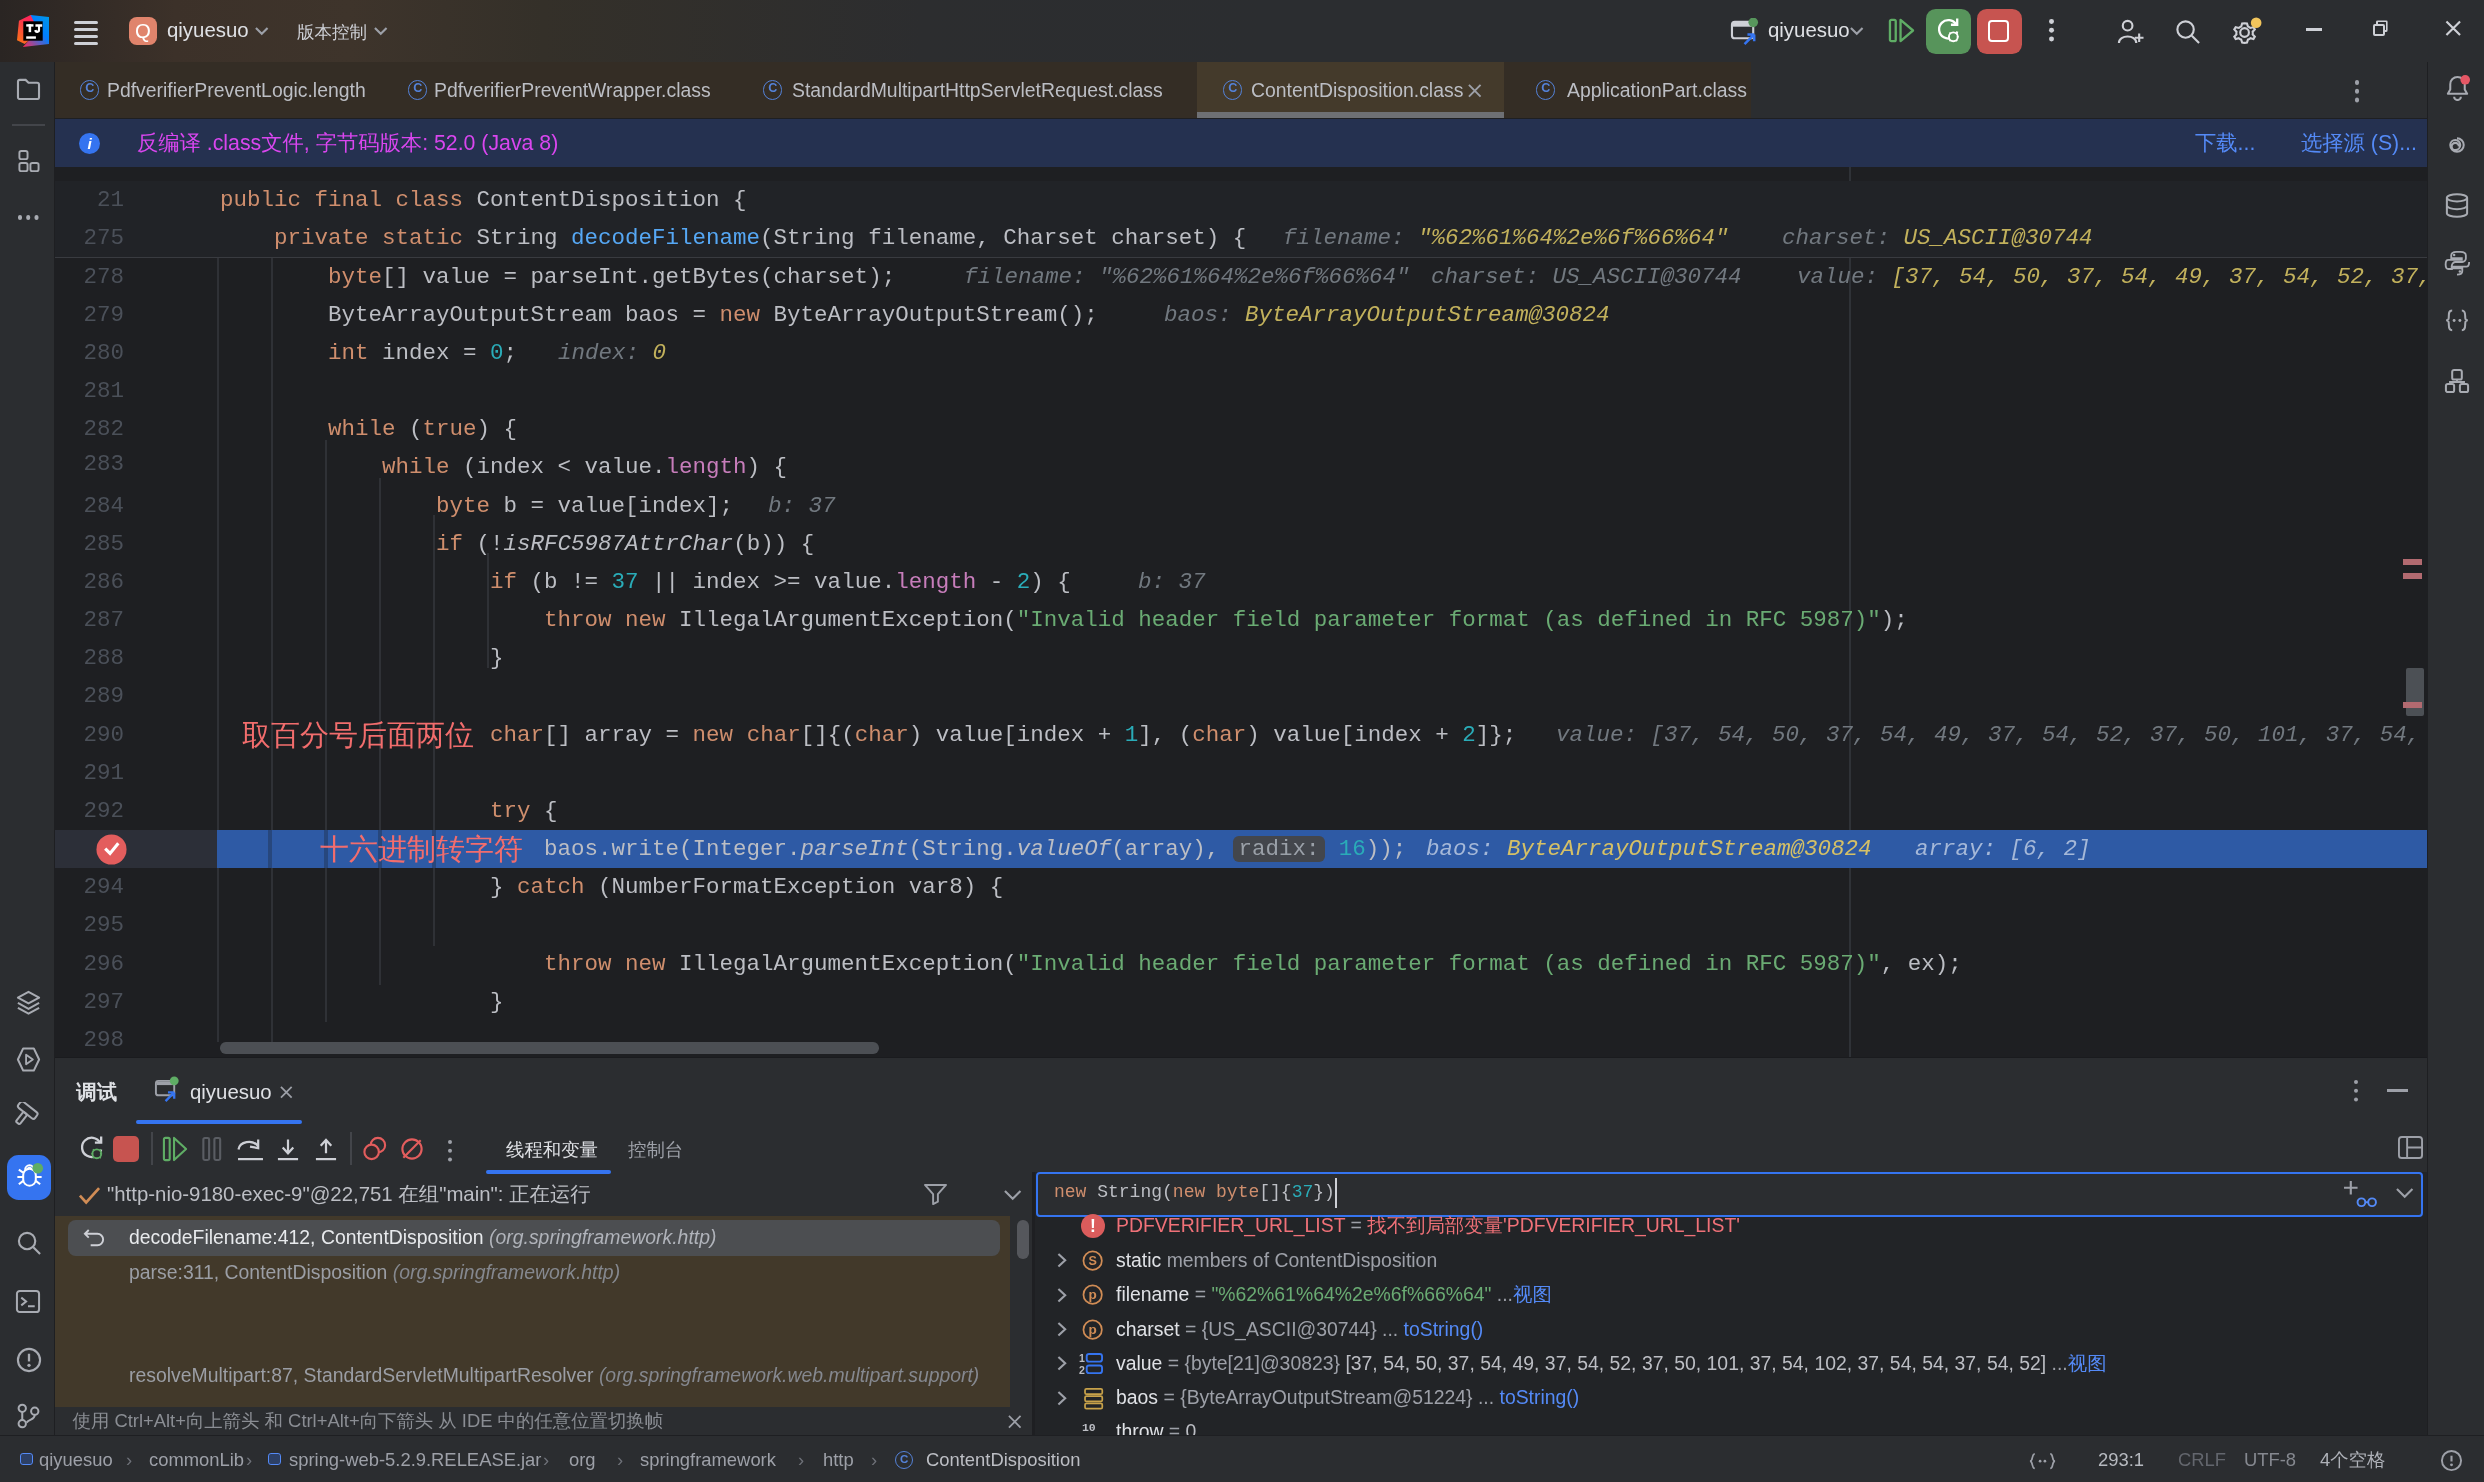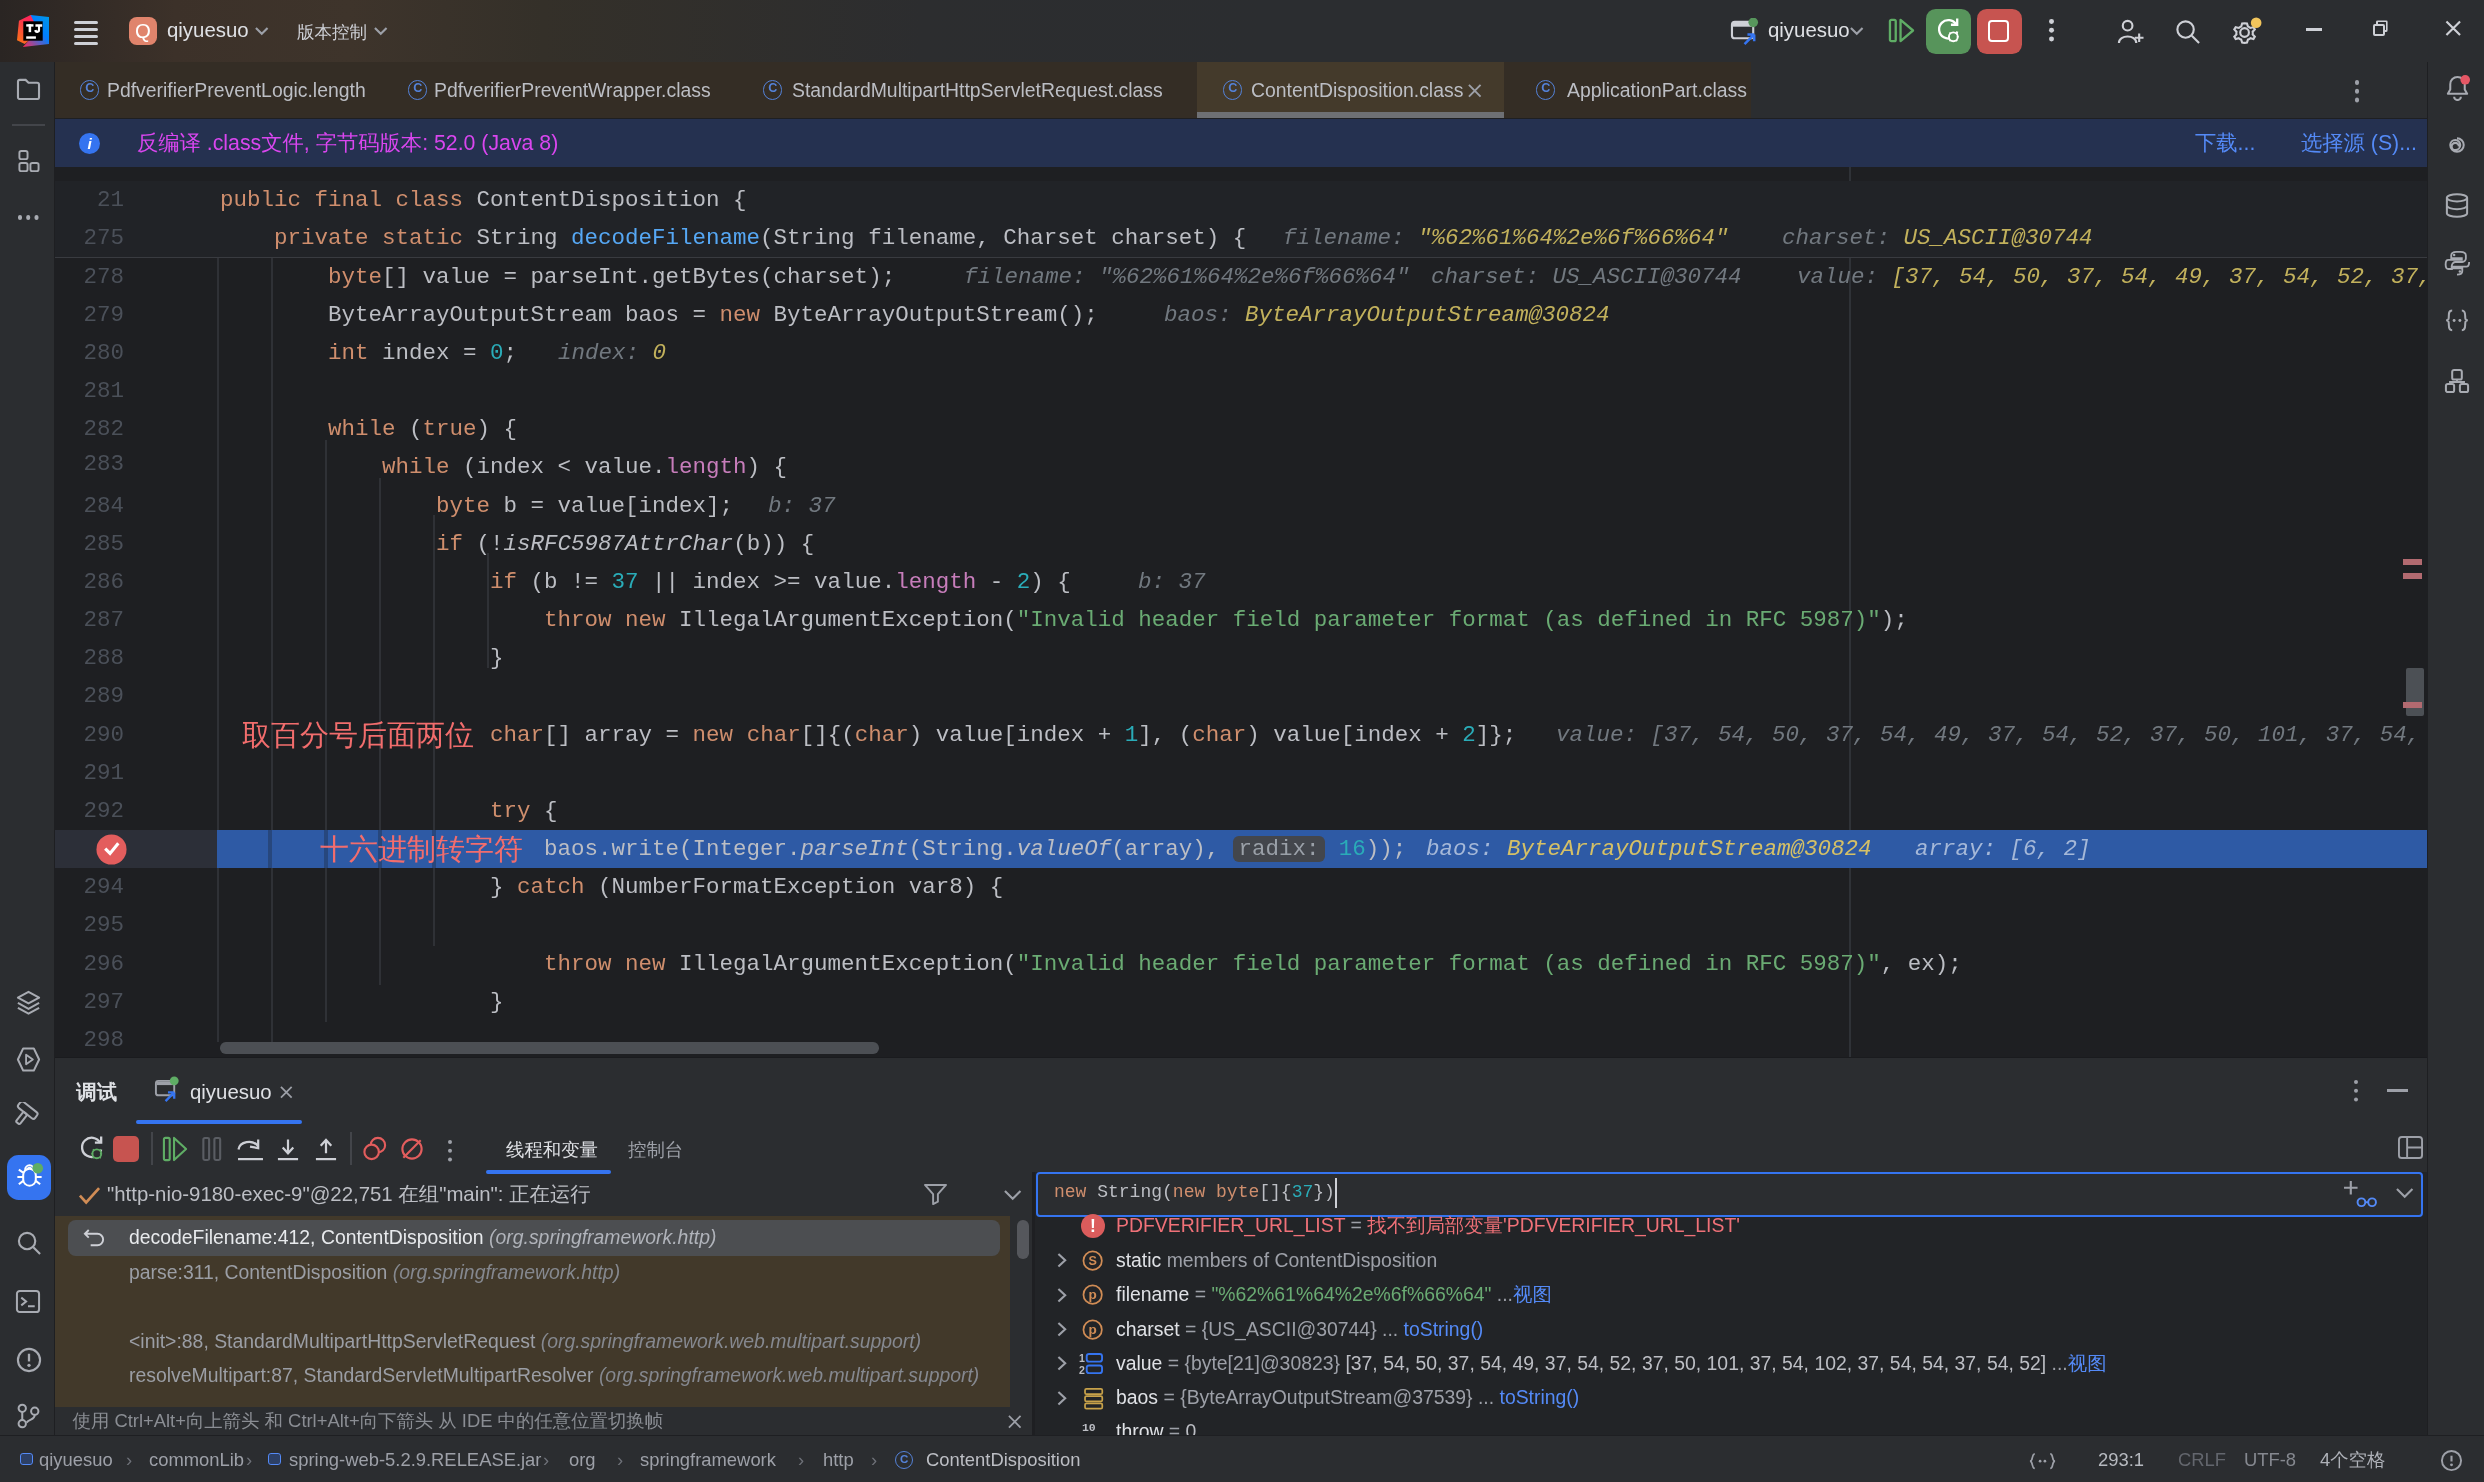--- a/index.html
+++ b/index.html
@@ -383,21 +383,20 @@
 <svg class="abs" style="left:948px;top:131px" width="19.4" height="12.6" viewBox="0 0 20 13">
         <path d="M2 2 L10 10 L18 2" stroke="#9da0a8" stroke-width="2.2" fill="none"></path>
       </svg>
 <div class="abs" style="left:0px;top:158px;width:955px;height:191px;background:#42392a"></div>
 <div class="abs" style="left:12.6px;top:162px;width:932px;height:36px;background:#4c4e51;border-radius:7.8px"></div>
 <svg class="abs" style="left:28px;top:169px" width="23" height="21.3" viewBox="0 0 24 22">
 <path d="M6 3 L2 7 L6 11 M2 7 H15 a6 6 0 0 1 0 12 H8" fill="none" stroke="#ced0d6" stroke-width="2"></path>
       </svg>
 <div class="abs" style="left:74px;top:169px;font-size:19.4px;line-height:20.4px;color:#e8eaed;white-space:pre">decodeFilename:412, ContentDisposition <span style="font-style:italic;color:#b0b3ba">(org.springframework.http)</span></div>
 <div class="abs" style="left:74px;top:204px;font-size:19.4px;line-height:20.4px;color:#9b9ea5;white-space:pre">parse:311, ContentDisposition <span style="font-style:italic;color:#85888f">(org.springframework.http)</span></div>
-<div class="abs" style="left:74px;top:273px;font-size:19.4px;line-height:20.4px;color:#9b9ea5;white-space:pre">&lt;init&gt;:88, StandardMultipartHttpServletRequest <span style="font-style:italic;color:#85888f">(org.springframework.web.multipart.support)</span></div>
 <div class="abs" style="left:74px;top:307px;font-size:19.4px;line-height:20.4px;color:#9b9ea5;white-space:pre">resolveMultipart:87, StandardServletMultipartResolver <span style="font-style:italic;color:#85888f">(org.springframework.web.multipart.support)</span></div>
 <div class="abs" style="left:962px;top:162px;width:11.6px;height:39px;background:#55575c;border-radius:5.8px"></div>
 <div class="abs" style="left:17.5px;top:353px;font-size:18.4px;color:#8a8d93;line-height:19.4px">使用 Ctrl+Alt+向上箭头 和 Ctrl+Alt+向下箭头 从 IDE 中的任意位置切换帧</div>
 <svg class="abs" style="left:952px;top:356px" width="15.5" height="15.5" viewBox="0 0 16 16">
 <path d="M2 2 L14 14 M14 2 L2 14" stroke="#9da0a8" stroke-width="1.8"></path>
       </svg>
 <div class="abs" style="left:977px;top:114px;width:2.9px;height:265px;background:#1e1f22"></div>
 <div class="abs" style="left:980px;top:114px;width:1392px;height:265px;background:#222427"></div>
 <div class="abs" style="left:981px;top:114px;width:1387px;height:45px;background:#2b2d30;border:2.4px solid #3574f0;border-radius:3.9px"></div>
 <div class="abs mono" style="left:999px;top:125px;font-size:18px;line-height:19.4px;white-space:pre"><span class="kw">new</span><span class="pl"> String(</span><span class="kw">new byte</span><span class="pl">[]{</span><span class="nm">37</span><span class="pl">})</span></div>
@@ -449,21 +448,21 @@
       </svg>
 <div class="vtxt" style="left:1061px;top:295px"><span style="color:#dfe1e5">value</span><span style="color:#9da0a8"> = {byte[21]@30823} </span><span style="color:#bcbec4">[37, 54, 50, 37, 54, 49, 37, 54, 52, 37, 50, 101, 37, 54, 102, 37, 54, 54, 37, 54, 52]</span><span style="color:#9da0a8"> ...</span><span style="color:#548af7">视图</span></div>
 <svg class="abs" style="left:1001px;top:332px" width="11.6" height="16.5" viewBox="0 0 12 17">
         <path d="M2.5 2 L9.5 8.5 L2.5 15" stroke="#9da0a8" stroke-width="2.2" fill="none"></path>
       </svg>
 <svg class="abs" style="left:1028px;top:329px" width="21.3" height="23" viewBox="0 0 22 24">
 <rect x="2" y="2" width="18" height="5.5" rx="1.5" fill="none" stroke="#c8a24a" stroke-width="1.8"></rect>
 <rect x="2" y="9.5" width="18" height="5.5" rx="1.5" fill="none" stroke="#c8a24a" stroke-width="1.8"></rect>
 <rect x="2" y="17" width="18" height="5.5" rx="1.5" fill="none" stroke="#c8a24a" stroke-width="1.8"></rect>
       </svg>
-<div class="vtxt" style="left:1061px;top:329px"><span style="color:#dfe1e5">baos</span><span style="color:#9da0a8"> = {ByteArrayOutputStream@37539} ... </span><span style="color:#548af7">toString()</span></div>
+<div class="vtxt" style="left:1061px;top:329px"><span style="color:#dfe1e5">baos</span><span style="color:#9da0a8"> = {ByteArrayOutputStream@51224} ... </span><span style="color:#548af7">toString()</span></div>
 <svg class="abs" style="left:1026px;top:362px" width="23" height="23" viewBox="0 0 24 24">
 <text x="1" y="11" font-size="12" font-weight="bold" fill="#bcbec4" font-family="Liberation Mono">10</text>
 <text x="7" y="23" font-size="12" font-weight="bold" fill="#bcbec4" font-family="Liberation Mono">01</text>
       </svg>
 <div class="vtxt" style="left:1061px;top:363px"><span style="color:#dfe1e5">throw</span><span style="color:#9da0a8"> = </span><span style="color:#bcbec4">0</span></div>
 
 </div>
 <div id="statusbar" class="abs">
 <div class="abs" style="left:20.4px;top:16.5px;width:12.6px;height:12.6px;border:1.9px solid #548af7;border-radius:2.9px;background:#2d4066"></div>
 <div class="sbt" style="left:39px;color:#9da0a8">qiyuesuo</div>

